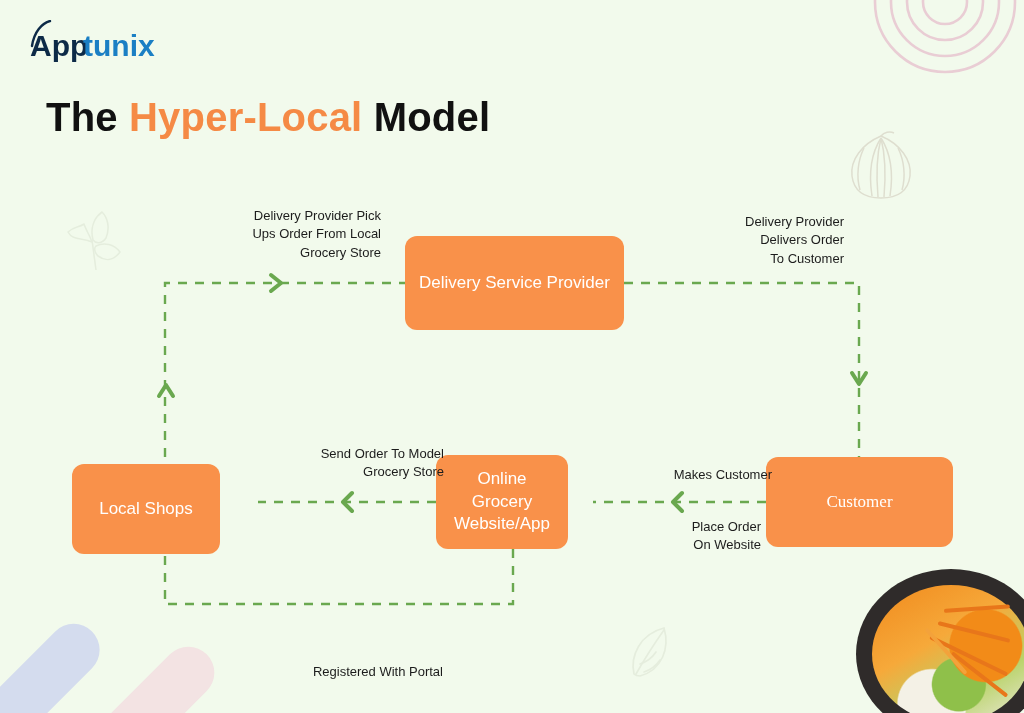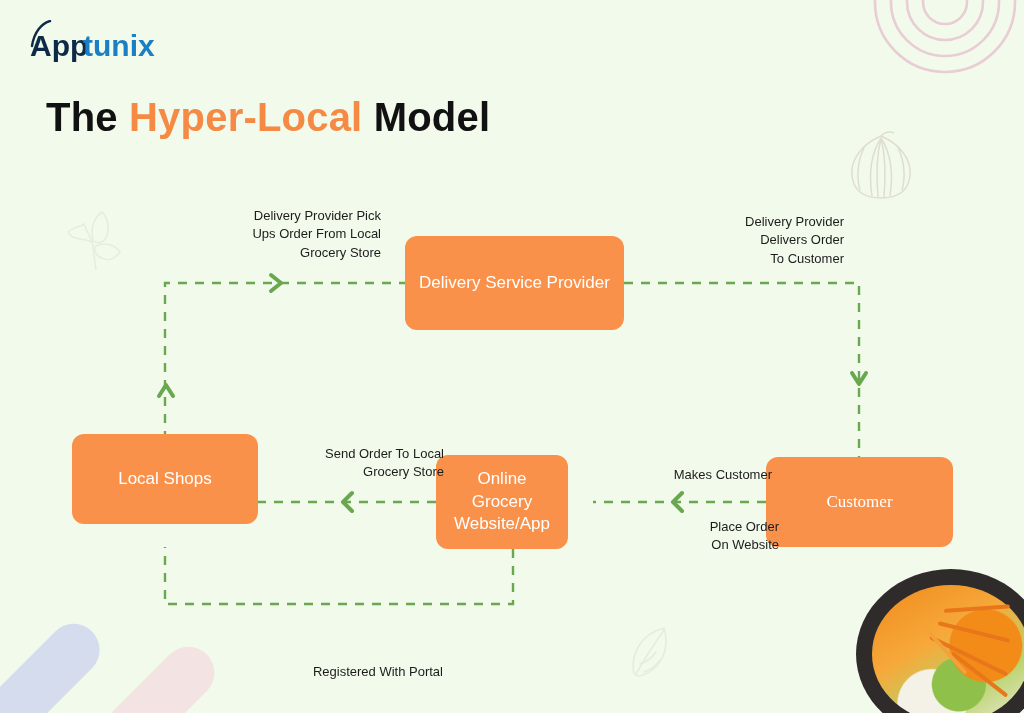--- a/index.html
+++ b/index.html
@@ -65,41 +65,41 @@
     background:#f9914a;
     border-radius:12px;
     color:#ffffff;
     display:flex; align-items:center; justify-content:center;
     text-align:center;
     font-size:17px; font-weight:500; line-height:1.35;
     padding:6px 14px;
     z-index:3;
   }
   #box-dsp      { left:405px; top:236px; width:219px; height:94px; }
-  #box-local    { left:72px;  top:434px; width:186px; height:90px; }
+  #box-local    { left:72px;  top:464px; width:148px; height:90px; }
   #box-online   { left:436px; top:455px; width:132px; height:94px; }
   #box-customer { left:766px; top:457px; width:187px; height:90px;font-family:Liberation Serif, serif; }
 
   
   #wires { position:absolute; left:0; top:0; width:1024px; height:713px; z-index:2; }
 
   
   .elabel {
     position:absolute;
     text-align:right;
     font-size:13px; font-weight:normal; line-height:1.42;
     color:#1c1c1c;
     z-index:4;
     white-space:pre-line;
   }
   #lbl-pickup   { left:185px; top:207px; width:196px; }
   #lbl-deliver  { left:652px; top:207px; width:192px;margin-top:6px; }
   #lbl-send     { left:266px; top:445px; width:178px; }
   #lbl-payment  { left:596px; top:466px; width:176px; }
-  #lbl-place    { left:603px; top:518px; width:176px; }
+  #lbl-place    { left:585px; top:518px; width:176px; }
   #lbl-register { left:243px; top:615px; width:200px;margin-top:48px; }
 </style>
 </head>
 <body>
 
 <svg class="deco" id="arcs" viewBox="0 0 170 160">
   <g fill="none" stroke="#e9cdd4" stroke-width="2.6">
     <circle cx="85" cy="76" r="22"></circle>
     <circle cx="85" cy="76" r="38"></circle>
     <circle cx="85" cy="76" r="54"></circle>
@@ -190,18 +190,18 @@
 <div class="box" id="box-online">Online Grocery
 Website/App</div>
 <div class="box" id="box-customer">Customer</div>
 
 <div class="elabel" id="lbl-pickup">Delivery Provider Pick
 Ups Order From Local
 Grocery Store</div>
 <div class="elabel" id="lbl-deliver">Delivery Provider
 Delivers Order
 To Customer</div>
-<div class="elabel" id="lbl-send">Send Order To Local
+<div class="elabel" id="lbl-send">Send Order To Model
 Grocery Store</div>
 <div class="elabel" id="lbl-payment">Makes Customer</div>
 <div class="elabel" id="lbl-place">Place Order
 On Website</div>
 <div class="elabel" id="lbl-register">Registered With Portal</div>
 
 </body></html>

